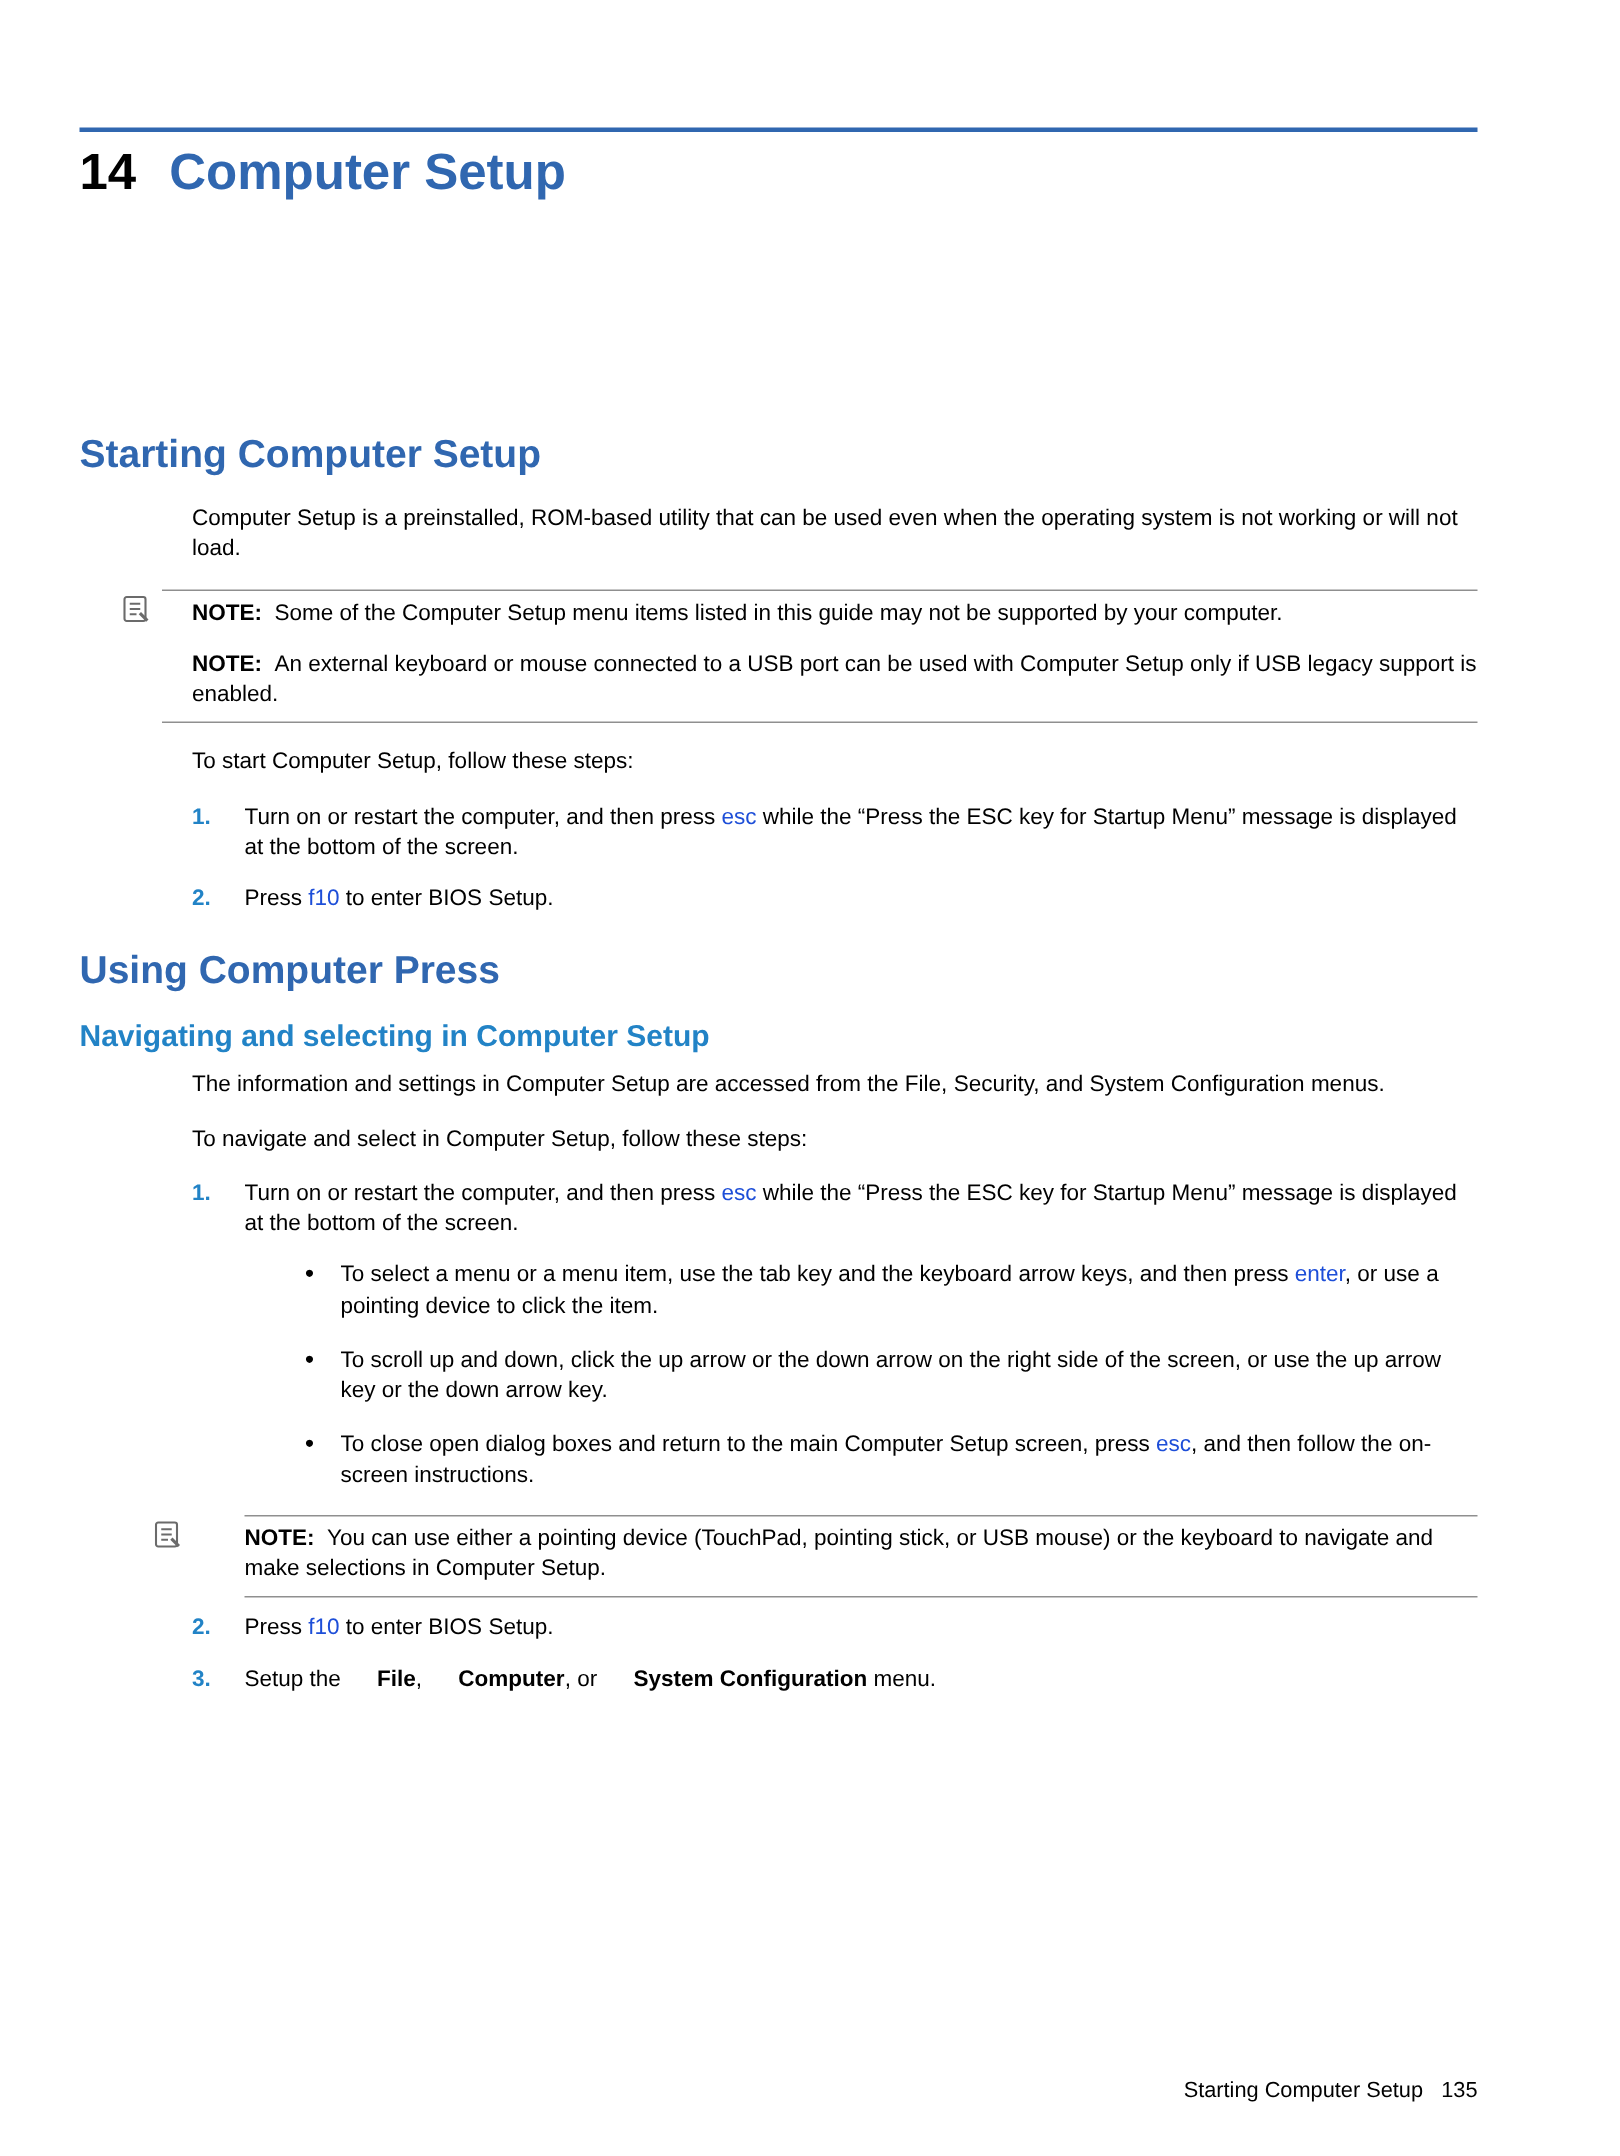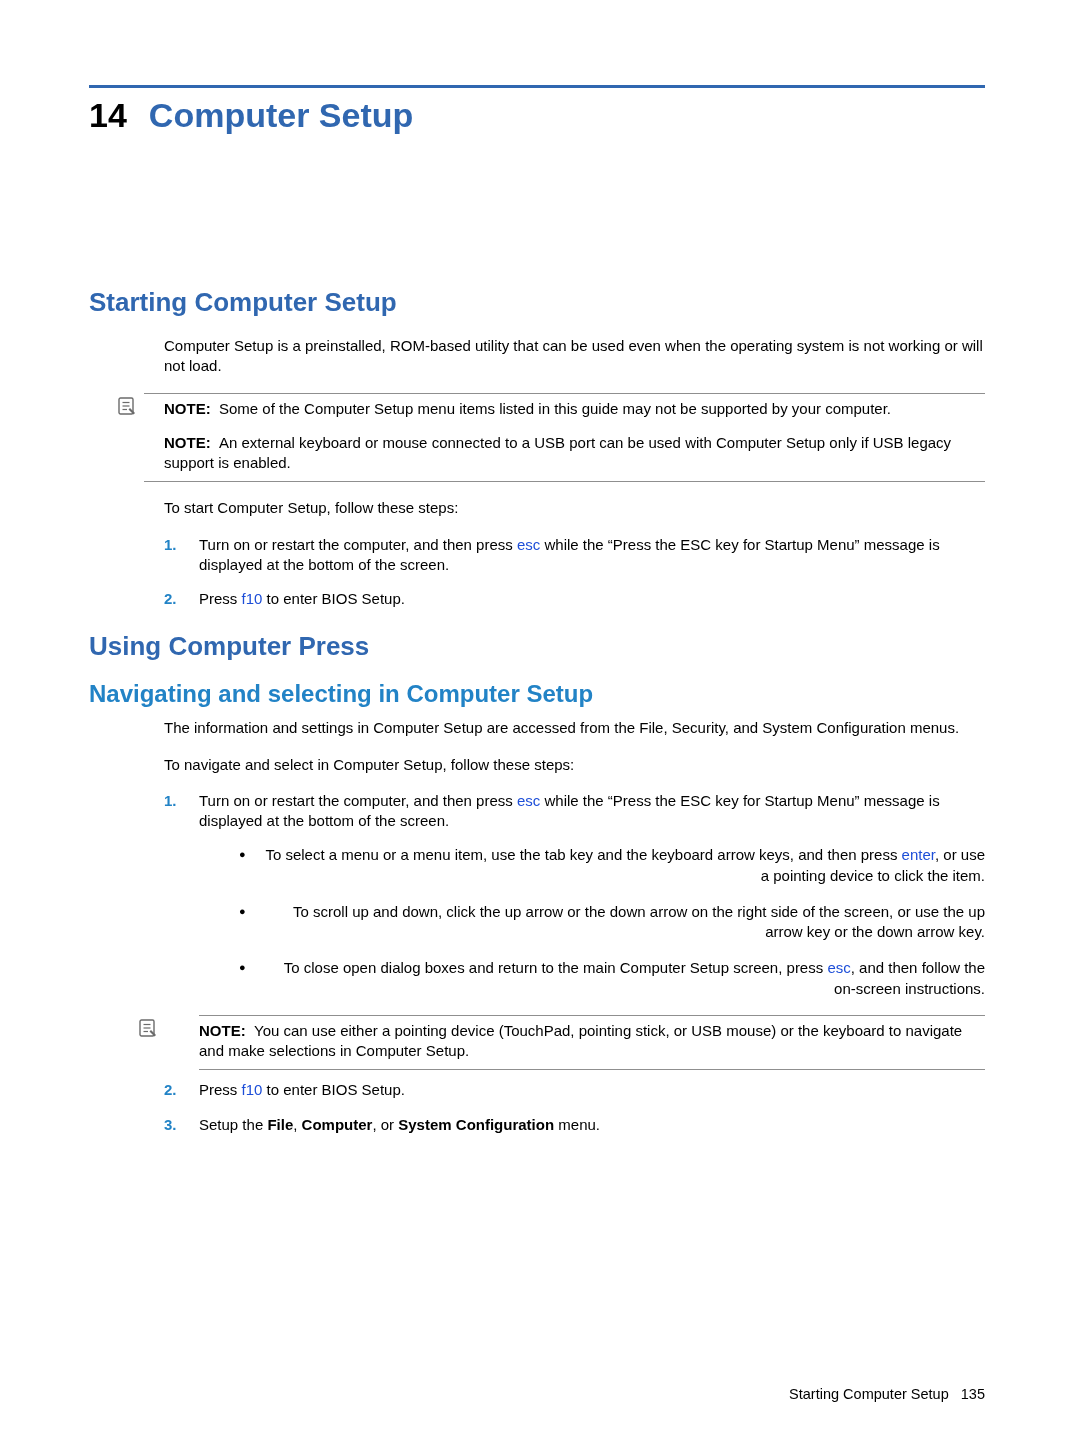--- a/index.html
+++ b/index.html
@@ -8,21 +8,21 @@
       background: #ffffff;
       font-family: Arial, Helvetica, sans-serif;
       font-size: 15px;
       color: #000;
       width: 1080px;
       height: 1437px;
       position: relative;
       box-sizing: border-box;
     }
     .page {
-      padding: 85px 95px 60px 89px;
+      padding: 85px 95px 60px 53px;
     }
     .top-rule {
       border: none;
       border-top: 3px solid #3067b0;
       margin: 0 0 8px 0;
     }
     .chapter-title {
       font-size: 34px;
       font-weight: bold;
       color: #3067b0;
@@ -32,21 +32,21 @@
       color: #000;
       margin-right: 22px;
     }
     .h1 {
       font-size: 26px;
       font-weight: bold;
       color: #3067b0;
       margin: 0 0 18px 0;
     }
     .h3 {
-      font-size: 24px;
+      font-size: 20px;
       font-weight: bold;
       color: #2283c6;
       margin: 0 0 10px 0;
     }
     .body-indent {
       margin-left: 75px;
     }
     p {
       margin: 0 0 16px 0;
       line-height: 1.35;
@@ -100,40 +100,40 @@
       font-weight: bold;
       color: #2283c6;
     }
     ol.steps.start-2 {
       counter-reset: step 1;
     }
     ul.bullets {
       list-style: none;
       padding-left: 40px;
       margin: 14px 0 0 0;
-      text-align: right;
     }
     ul.bullets > li {
       position: relative;
       padding-left: 24px;
       margin-bottom: 16px;
       line-height: 1.35;
     }
     ul.bullets > li::before {
       content: "●";
       position: absolute;
       left: 0;
       font-size: 11px;
       top: 2px;
     }
     .key {
       color: #1d4ed8;
     }
     .bold {
       font-weight: bold;
+      margin-left: 20px;
     }
     .footer {
       position: absolute;
       bottom: 35px;
       right: 95px;
       font-size: 14.5px;
     }
     .inner-note-block {
       margin-top: 6px;
       margin-bottom: 10px;

